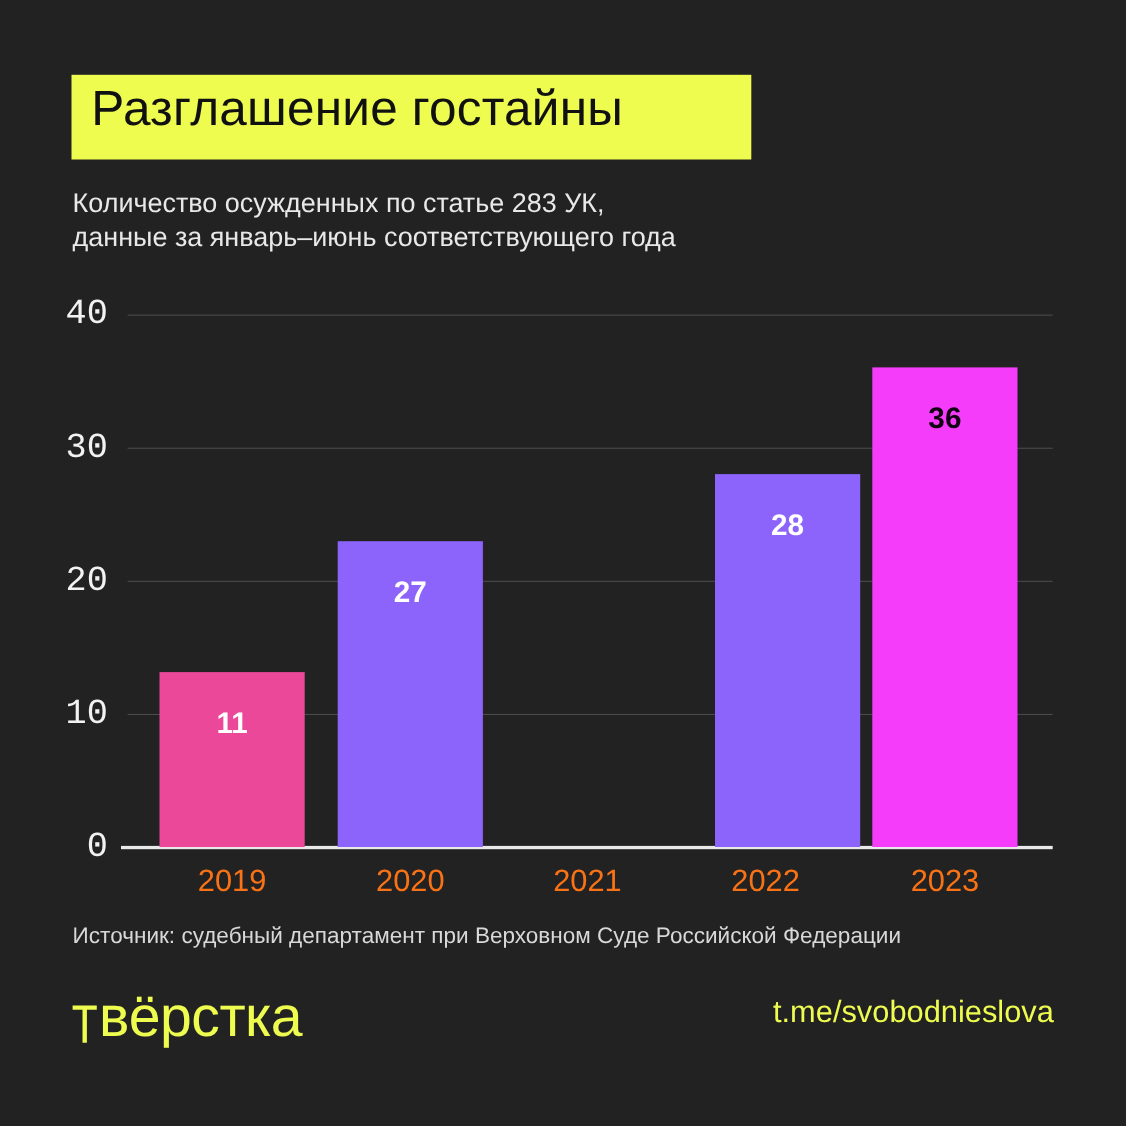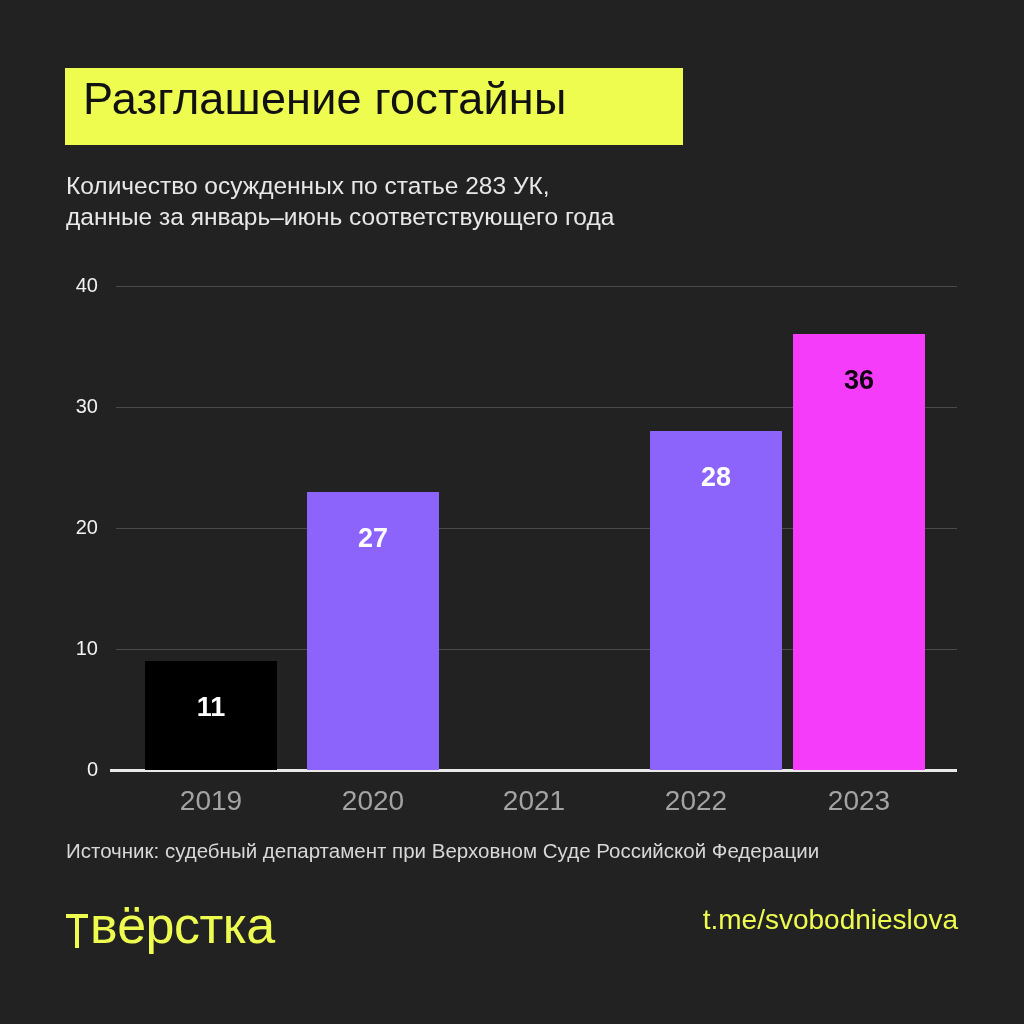--- a/index.html
+++ b/index.html
@@ -81,23 +81,24 @@
     width: 847px;
     height: 3px;
     background: #e9e9e9;
   }
   .ytick {
     position: absolute;
     right: 0;
     width: 78px;
     text-align: right;
     color: #f2f2f2;
-    font-size: 20px;
+    font-size: 32px;
     line-height: 25px;
     font-weight: 400;
+    font-family: Liberation Mono, monospace;
   }
   #ytick-wrap {
     position: absolute;
     left: 20px;
     top: 0;
     width: 78px;
     height: 1024px;
   }
 
   .bar {
@@ -122,21 +123,21 @@
     font-weight: 700;
     top: 30px;
   }
   .bar-value.light { color: #ffffff; }
   .bar-value.dark  { color: #120312; }
 
   .xtick {
     position: absolute;
     top: 786px;
     text-align: center;
-    color: #a3a3a3;
+    color: #f97316;
     font-size: 28px;
     line-height: 30px;
     font-weight: 400;
   }
 
   
   #source-note {
     position: absolute;
     left: 66px;
     top: 838px;
@@ -198,21 +199,21 @@
         <div class="gridline" style="top: 286px;"></div>
       </div>
     <div id="ytick-wrap">
         <div class="ytick" style="top: 757px;">0</div>
         <div class="ytick" style="top: 636px;">10</div>
         <div class="ytick" style="top: 515px;">20</div>
         <div class="ytick" style="top: 394px;">30</div>
         <div class="ytick" style="top: 273px;">40</div>
       </div>
     <div id="bars-layer">
-        <div class="bar" style="left: 145px; width: 132px; height: 109px; background: #000000;">
+        <div class="bar" style="left: 145px; width: 132px; height: 159px; background: #ec4899;">
           <span class="bar-value light" style="color: rgb(255, 255, 255);">11</span>
         </div>
         <div class="bar" style="left: 307px; width: 132px; height: 278.3px; background: rgb(140, 99, 251);">
           <span class="bar-value light" style="color: rgb(255, 255, 255);">27</span>
         </div>
         <div class="bar" style="left: 630px; width: 132px; height: 338.8px; background: rgb(140, 99, 251); margin-left: 20px;">
           <span class="bar-value light" style="color: rgb(255, 255, 255);">28</span>
         </div>
         <div class="bar" style="left: 793px; width: 132px; height: 435.6px; background: rgb(245, 60, 251);">
           <span class="bar-value dark" style="color: rgb(18, 3, 18);">36</span>

